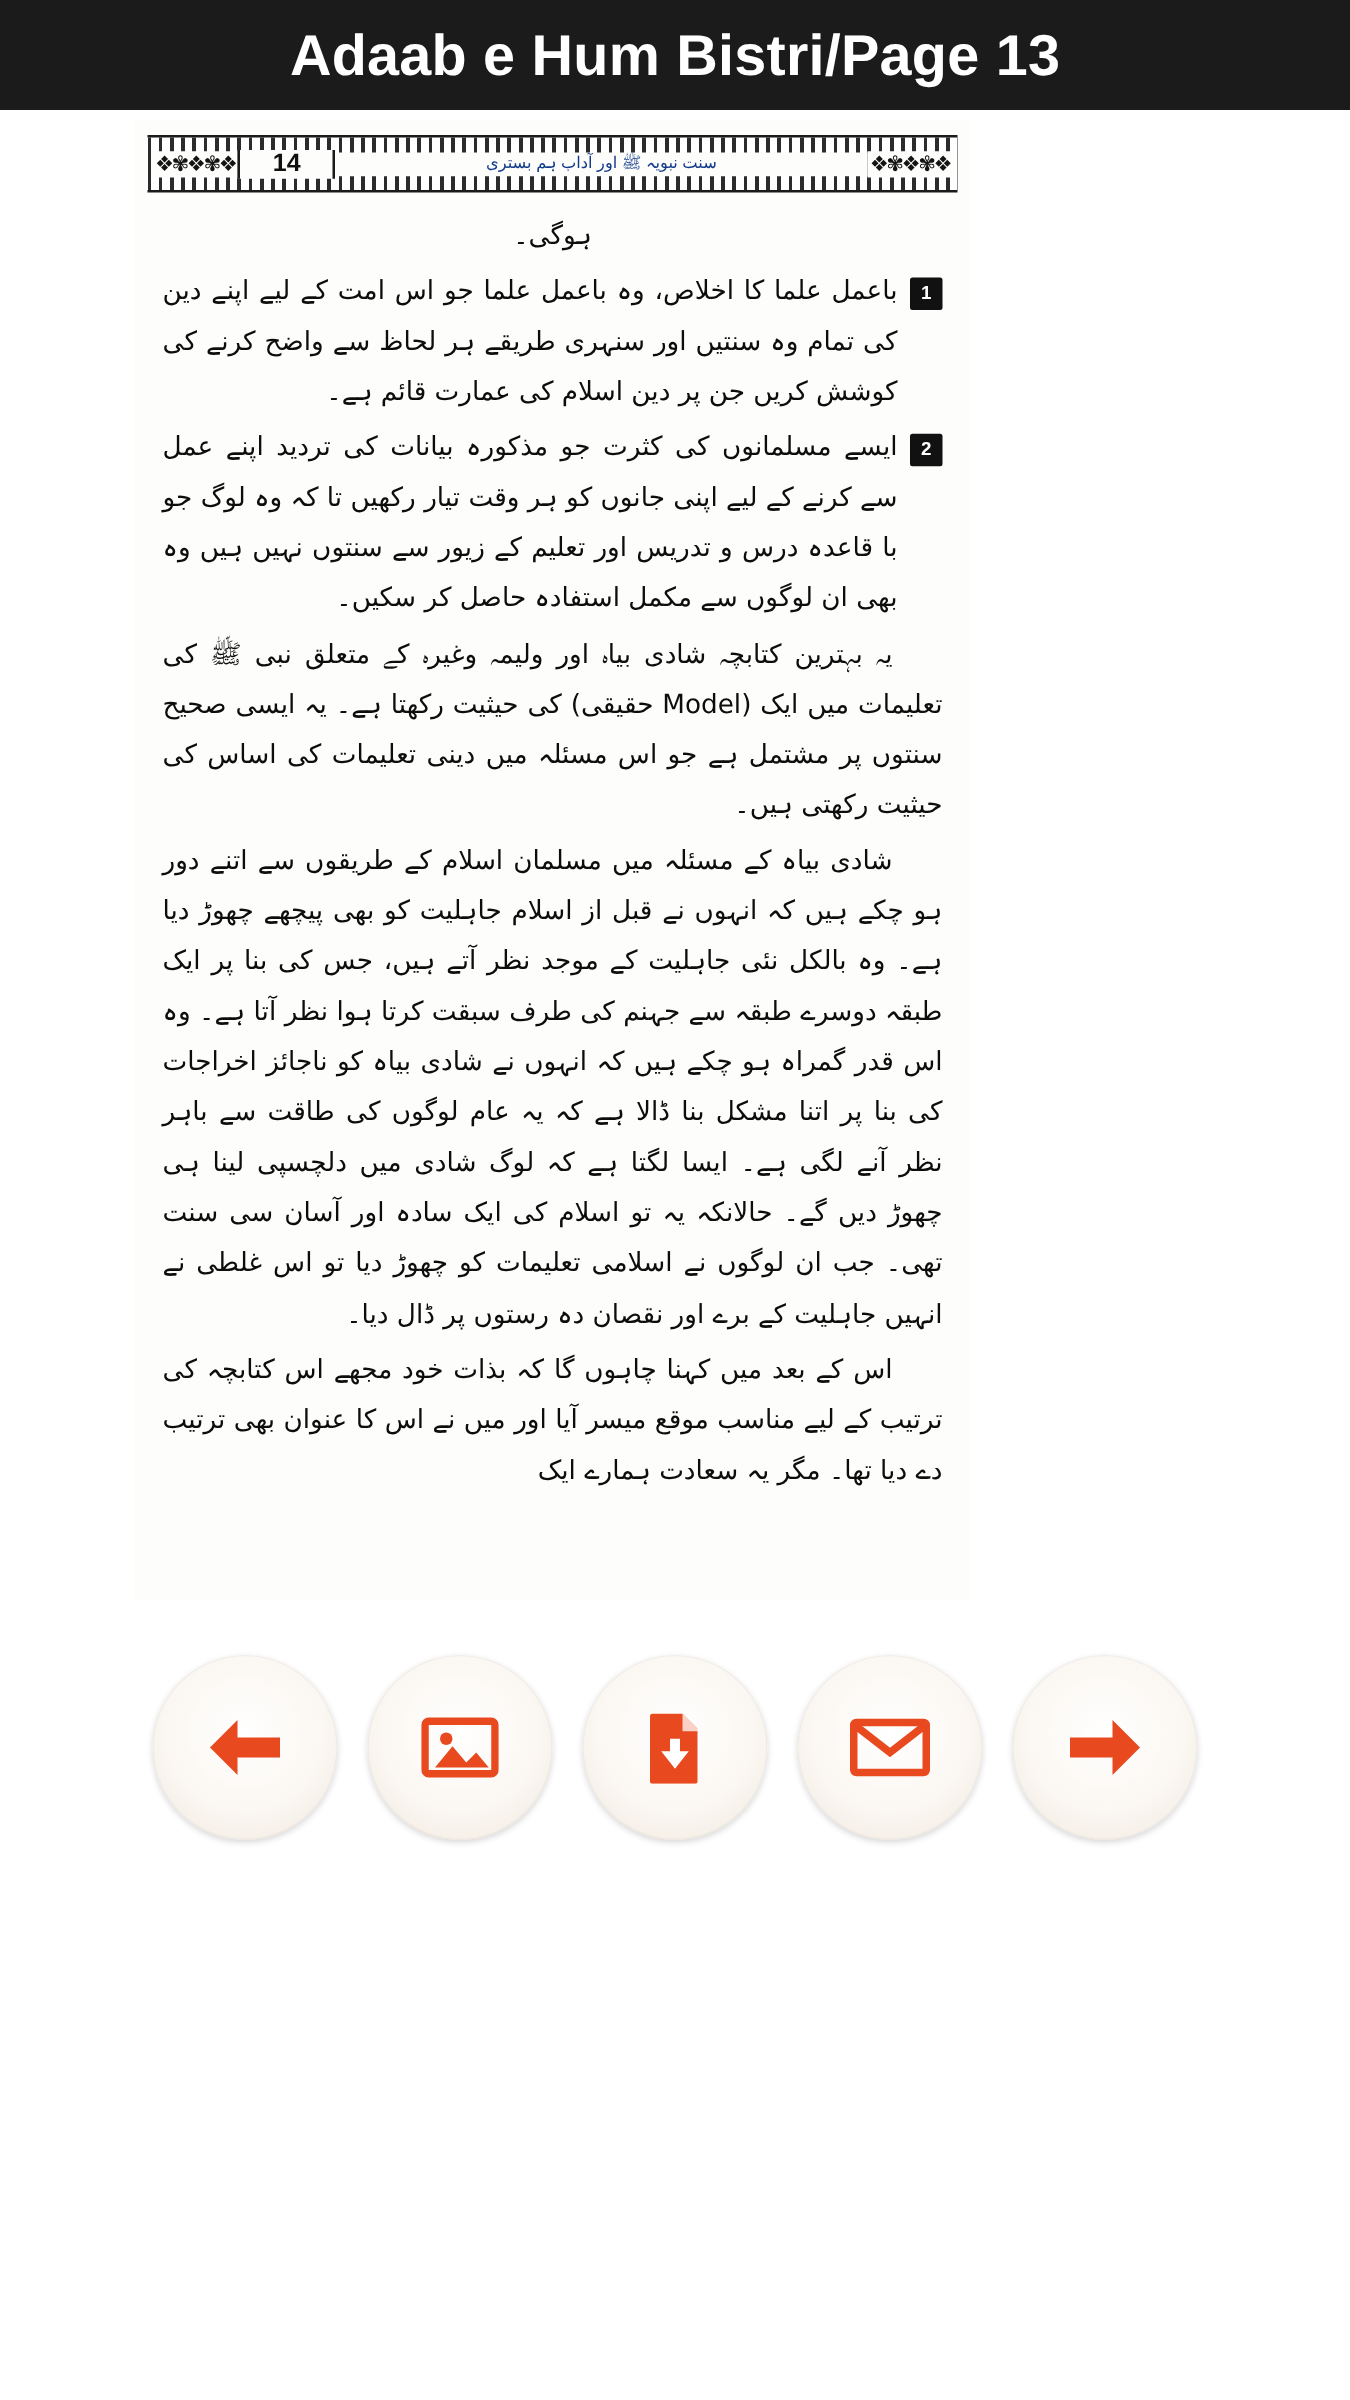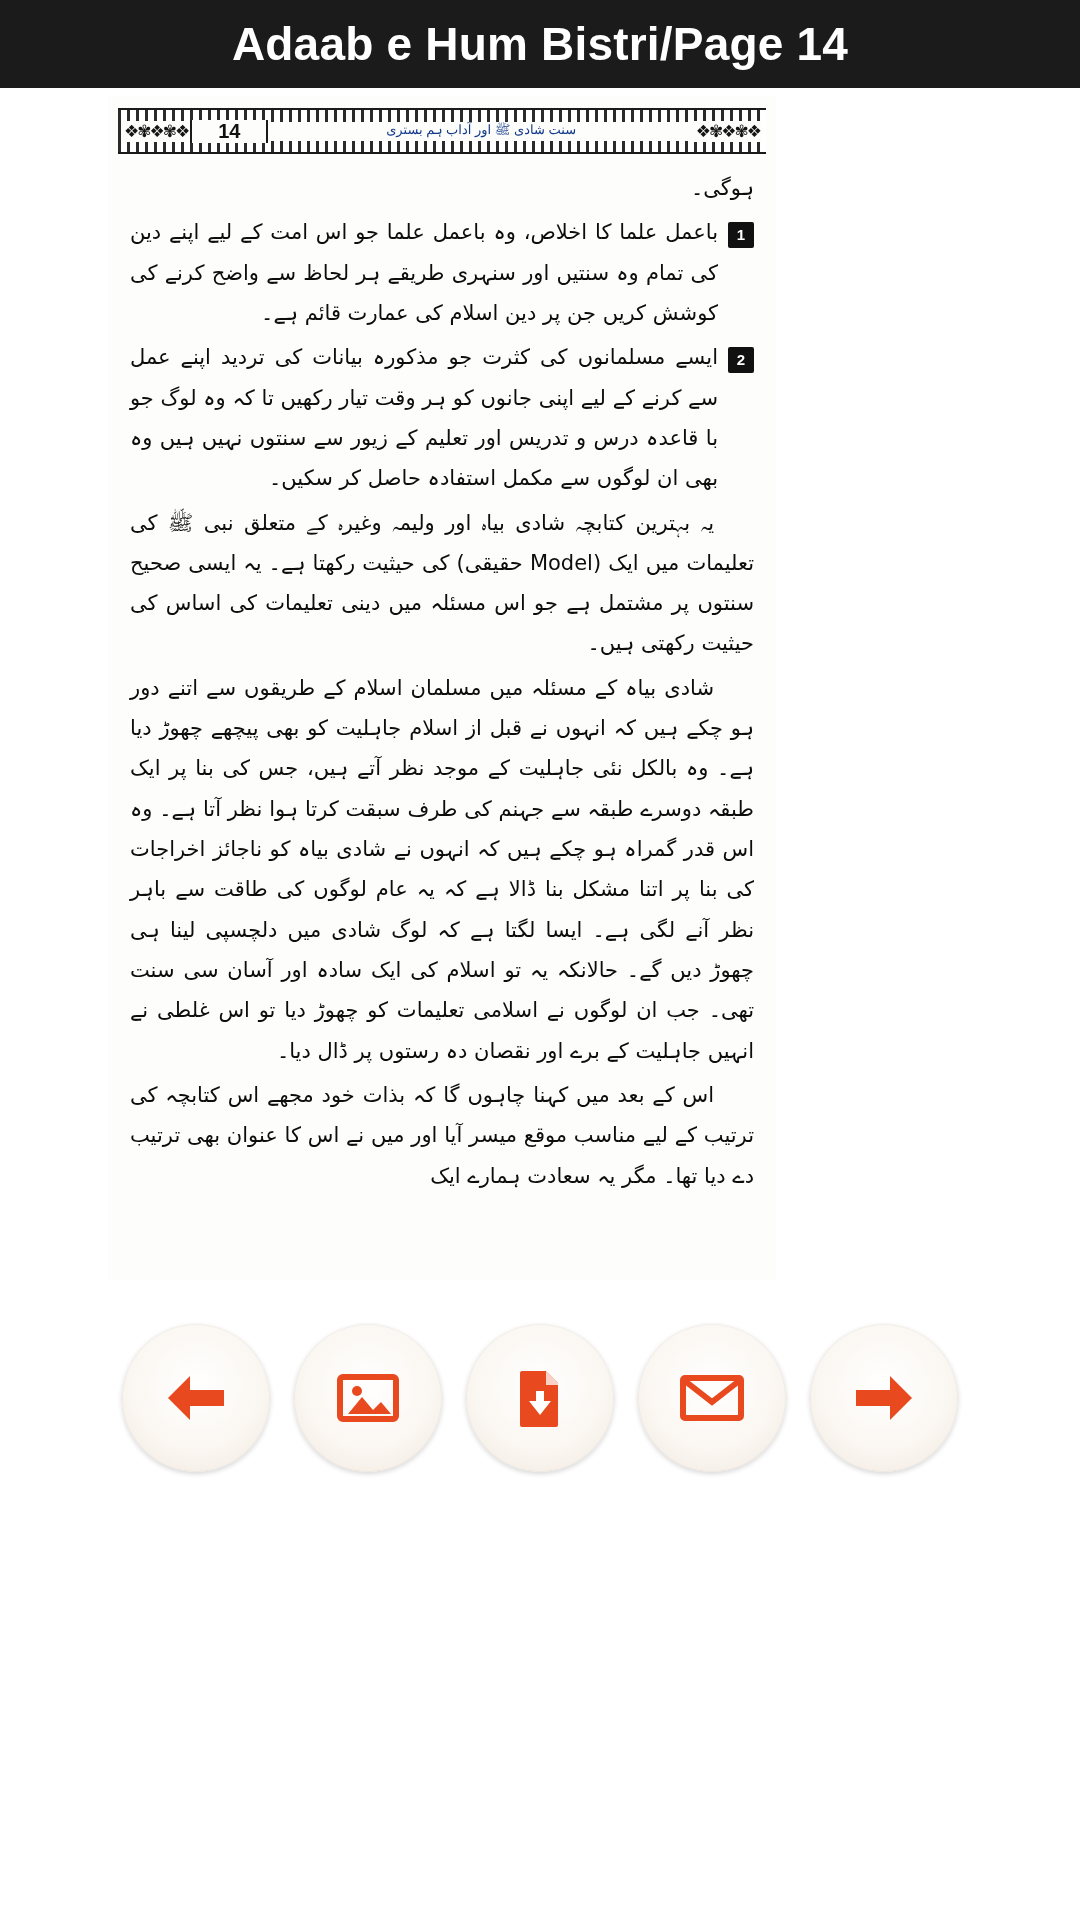--- a/index.html
+++ b/index.html
@@ -106,21 +106,21 @@
     padding: 14px 22px 10px 22px;
     color: #0d0d0d;
     font-family: "DejaVu Sans", sans-serif;
     font-size: 21px;
     line-height: 1.92;
   }
   .scan-body p {
     margin: 0 0 4px 0;
   }
   .scan-body p.indent { text-indent: 40px; }
-  .scan-body p.single-right { text-align: right; }
+  .scan-body p.single-right { text-align: center; }
 
   .numpara {
     display: flex;
     align-items: flex-start;
     gap: 10px;
     margin-bottom: 4px;
   }
   .numpara .marker {
     flex: 0 0 auto;
     width: 26px;
@@ -169,30 +169,30 @@
   .circle-btn svg { display: block; }
   .accent { fill: #e8491f; }
   .accent-stroke { stroke: #e8491f; }
 </style>
 </head>
 <body>
 
 <div id="app">
 
   <div class="titlebar">
-    <div class="title">Adaab e Hum Bistri/Page 14</div>
+    <div class="title">Adaab e Hum Bistri/Page 13</div>
   </div>
 
   <div class="page-area">
     <div class="scan">
 
       <div class="scan-header">
         <div class="orn">❖✾❖✾❖</div>
         <div class="pagenum">14</div>
-        <div class="mid-title">سنت شادی ﷺ اور آداب ہم بستری</div>
+        <div class="mid-title">سنت نبویہ ﷺ اور آداب ہم بستری</div>
         <div class="orn">❖✾❖✾❖</div>
       </div>
 
       <div class="scan-body">
         <p class="single-right">ہوگی۔</p>
 
         <div class="numpara">
           <div class="marker">1</div>
           <div class="txt">باعمل علما کا اخلاص، وہ باعمل علما جو اس امت کے لیے اپنے دین کی تمام وہ سنتیں اور سنہری طریقے ہر لحاظ سے واضح کرنے کی کوشش کریں جن پر دین اسلام کی عمارت قائم ہے۔</div>
         </div>

